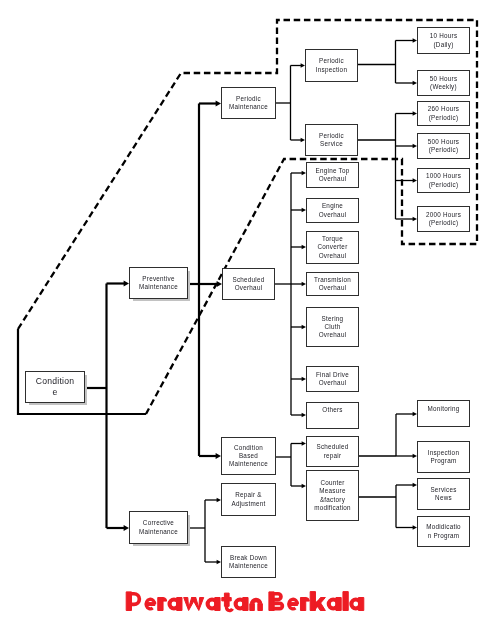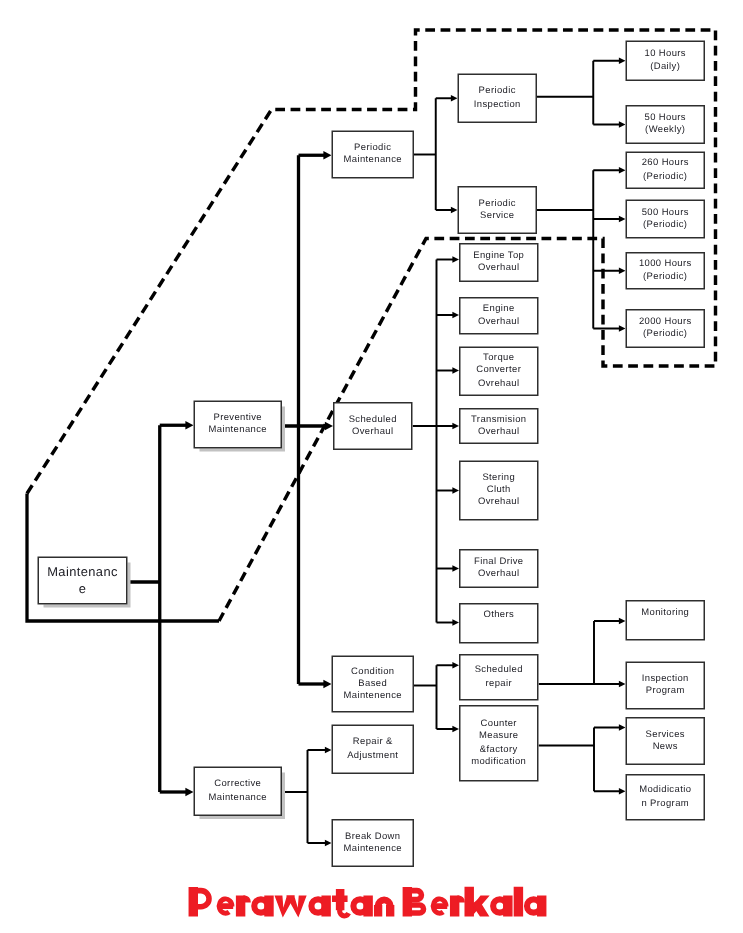--- a/index.html
+++ b/index.html
@@ -96,21 +96,21 @@
       <polyline points="396,527.5 413.7,527.5" fill="none" stroke="#000000" stroke-width="1.3" stroke-linecap="butt"></polyline>
       <polyline points="188,528 205,528" fill="none" stroke="#000000" stroke-width="1.3" stroke-linecap="butt"></polyline>
       <polyline points="205,500 205,562" fill="none" stroke="#000000" stroke-width="1.3" stroke-linecap="butt"></polyline>
       <polygon points="221,500 216.6,502.2 216.6,497.8" fill="#000000" shape-rendering="geometricPrecision"></polygon>
       <polyline points="205,500 217.7,500" fill="none" stroke="#000000" stroke-width="1.3" stroke-linecap="butt"></polyline>
       <polygon points="221,562 216.6,564.2 216.6,559.8" fill="#000000" shape-rendering="geometricPrecision"></polygon>
       <polyline points="205,562 217.7,562" fill="none" stroke="#000000" stroke-width="1.3" stroke-linecap="butt"></polyline>
     </svg>
   <div id="nodes">
       <div class="node shadow" style="left: 25px; top: 371px; width: 60px; height: 32px;">
-        <span class="lbl" style="font-size: 8.6px; line-height: 11px;">Maintenanc
+        <span class="lbl" style="font-size: 8.6px; line-height: 11px;">Condition
 e</span>
       </div>
       <div class="node shadow" style="left: 129px; top: 267px; width: 59px; height: 32px;">
         <span class="lbl">Preventive
 Maintenance</span>
       </div>
       <div class="node shadow" style="left: 129px; top: 511px; width: 59px; height: 33px;">
         <span class="lbl">Corrective
 Maintenance</span>
       </div>

